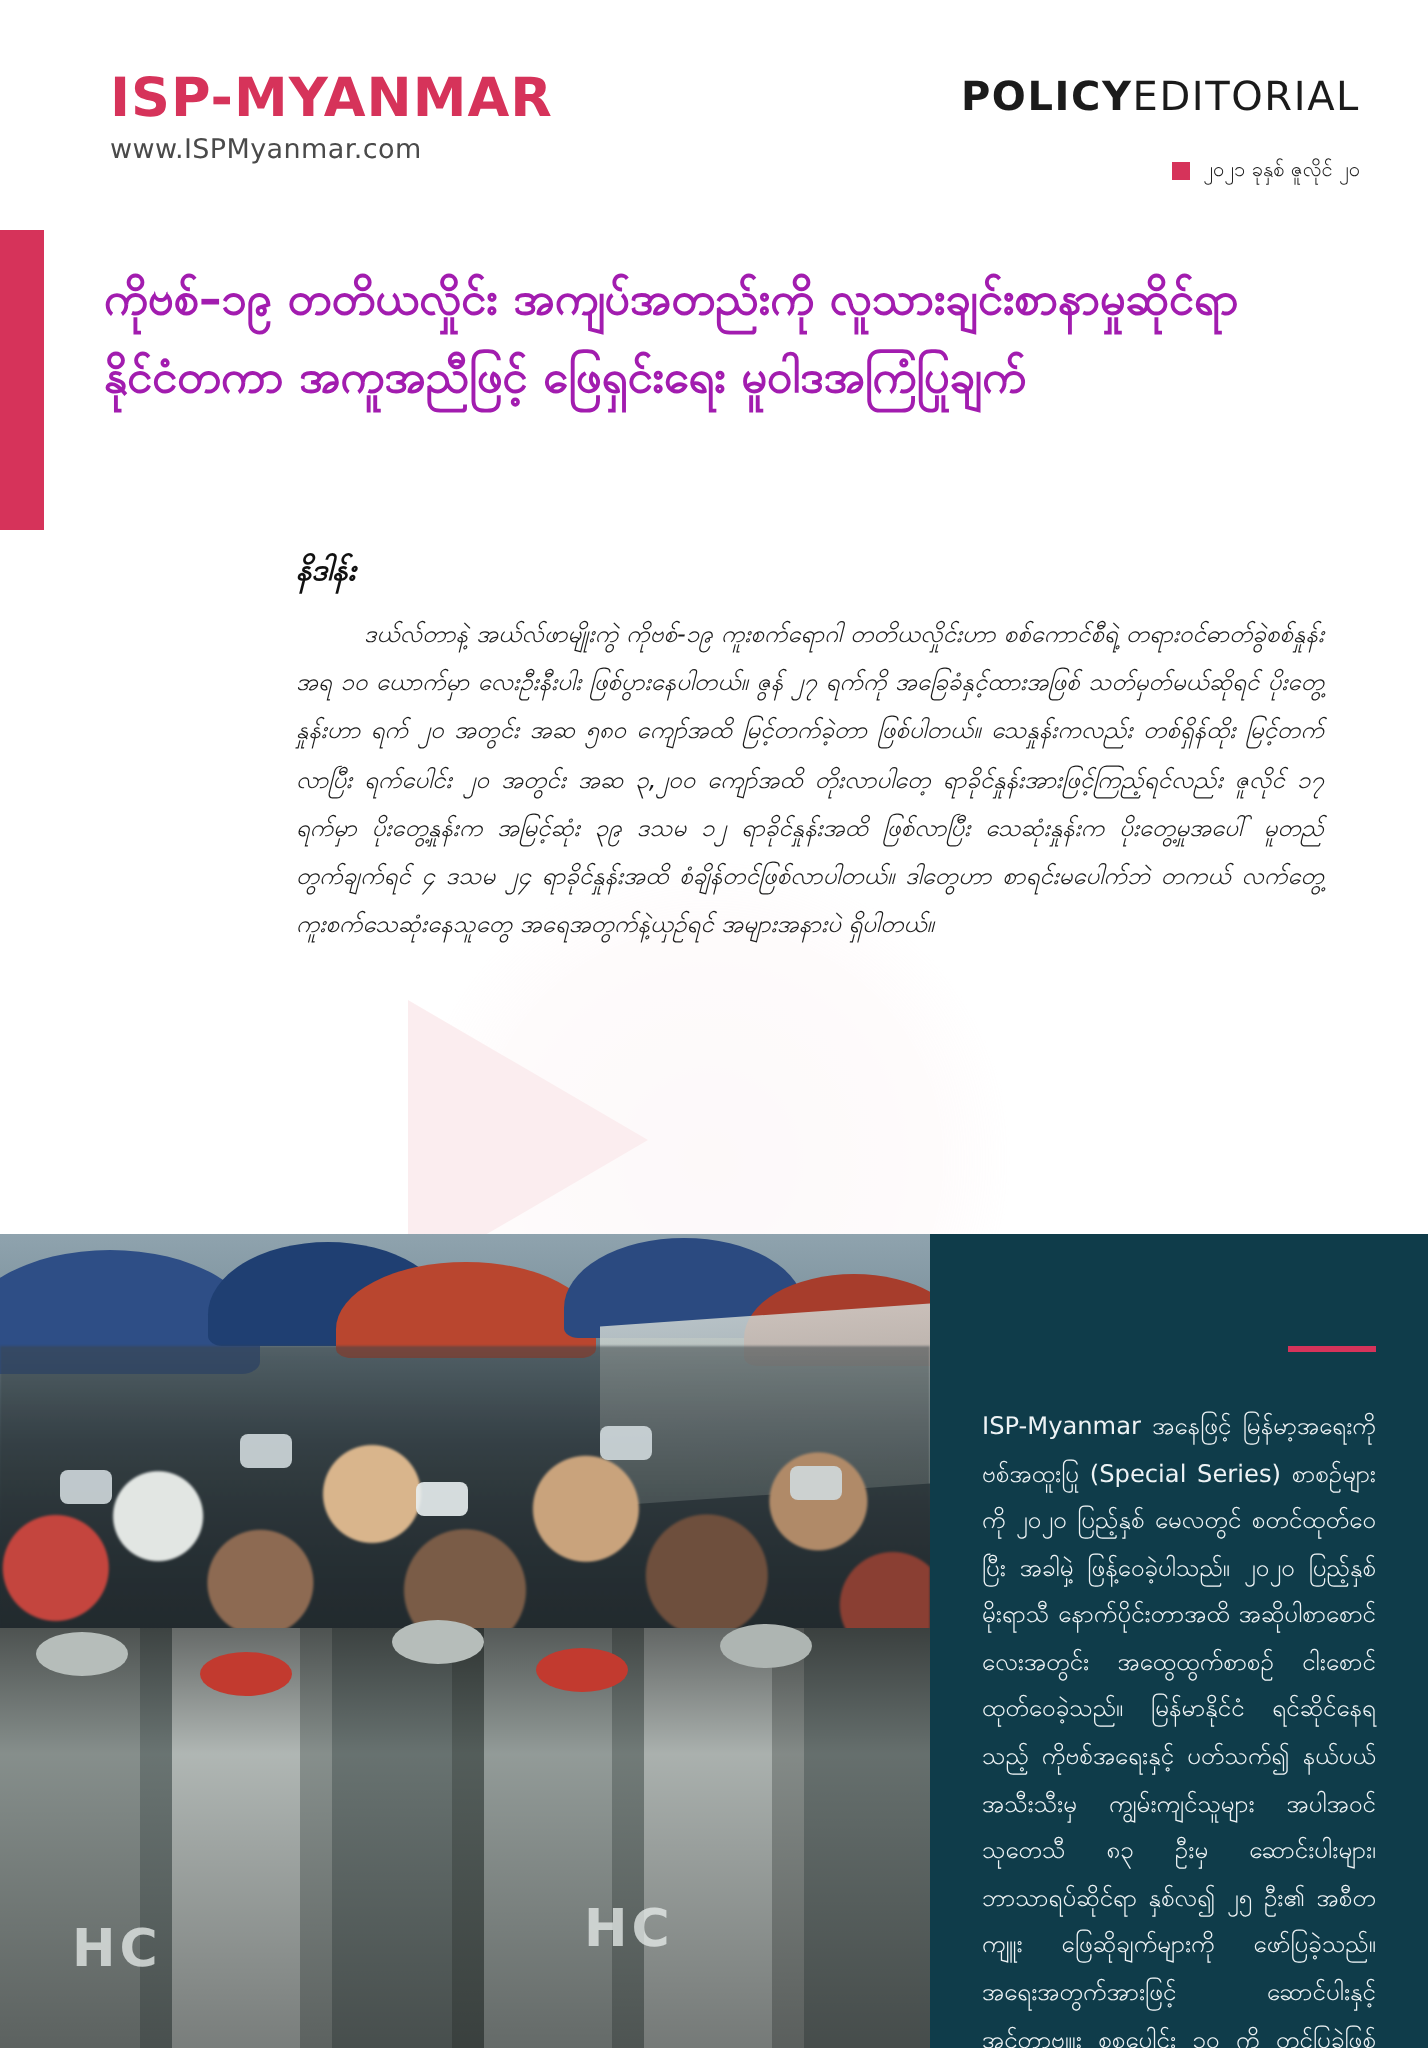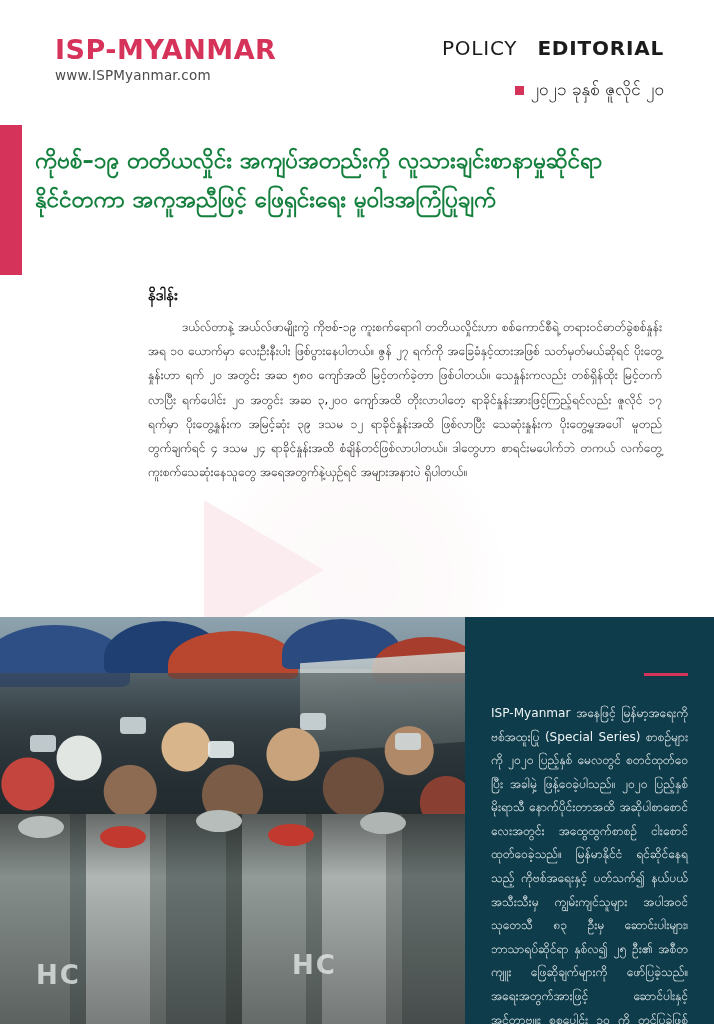--- a/index.html
+++ b/index.html
@@ -44,21 +44,21 @@
     height: 0;
     border-top: 70px solid transparent;
     border-bottom: 70px solid transparent;
     border-left: 120px solid #e05a6a;
   }
 
   
   .header {
     position: relative;
     z-index: 2;
-    padding: 36px 50px 0 55px;
+    padding: 36px 34px 0 55px;
     display: flex;
     justify-content: space-between;
     align-items: flex-start;
   }
   .brand-name {
     font-family: "DejaVu Sans", "Liberation Sans", sans-serif;
     font-weight: bold;
     font-size: 27px;
     letter-spacing: 0.5px;
     color: #d6335a;
@@ -72,25 +72,24 @@
   }
   .header-right {
     text-align: right;
   }
   .policy-line {
     font-size: 20px;
     letter-spacing: 0.8px;
     color: #1b1b1b;
   }
   .policy-line .light {
+    font-weight: bold;
+  }
+  .policy-line .bold {
     font-weight: normal;
-  }
-  .policy-line .bold {
-    font-weight: bold;
-    margin-left: 20px;
   }
   .policy-sub {
     font-size: 12.5px;
     color: #333333;
     margin-top: 4px;
     letter-spacing: 0.2px;
   }
   .date-row {
     margin-top: 18px;
     display: flex;
@@ -98,52 +97,53 @@
     align-items: center;
     gap: 7px;
   }
   .date-square {
     width: 9px;
     height: 9px;
     background: #d6335a;
     display: inline-block;
   }
   .date-text {
-    font-size: 17px;
+    font-size: 10px;
     color: #222;
   }
 
   
   .title-band {
     position: relative;
     z-index: 2;
     margin-top: 22px;
     background: #ffffff;
     display: flex;
     align-items: stretch;
     min-height: 150px;
   }
   .title-bar {
     width: 22px;
     background: #d6335a;
     flex: 0 0 22px;
   }
   .title-text {
-    padding: 16px 40px 18px 13px;
+    padding: 16px 40px 18px 30px;
     font-size: 22.5px;
     line-height: 1.72;
-    color: #15803d;
+    color: #a21caf;
     font-weight: bold;
   }
 
   
   .body-wrap {
     position: relative;
     z-index: 2;
     padding: 10px 52px 0 148px;
+    font-style: italic;
   }
   .intro-label {
     font-size: 15px;
     font-weight: bold;
     color: #111;
     margin-bottom: 8px;
   }
   .intro-para {
     font-size: 12px;
     line-height: 2.02;

